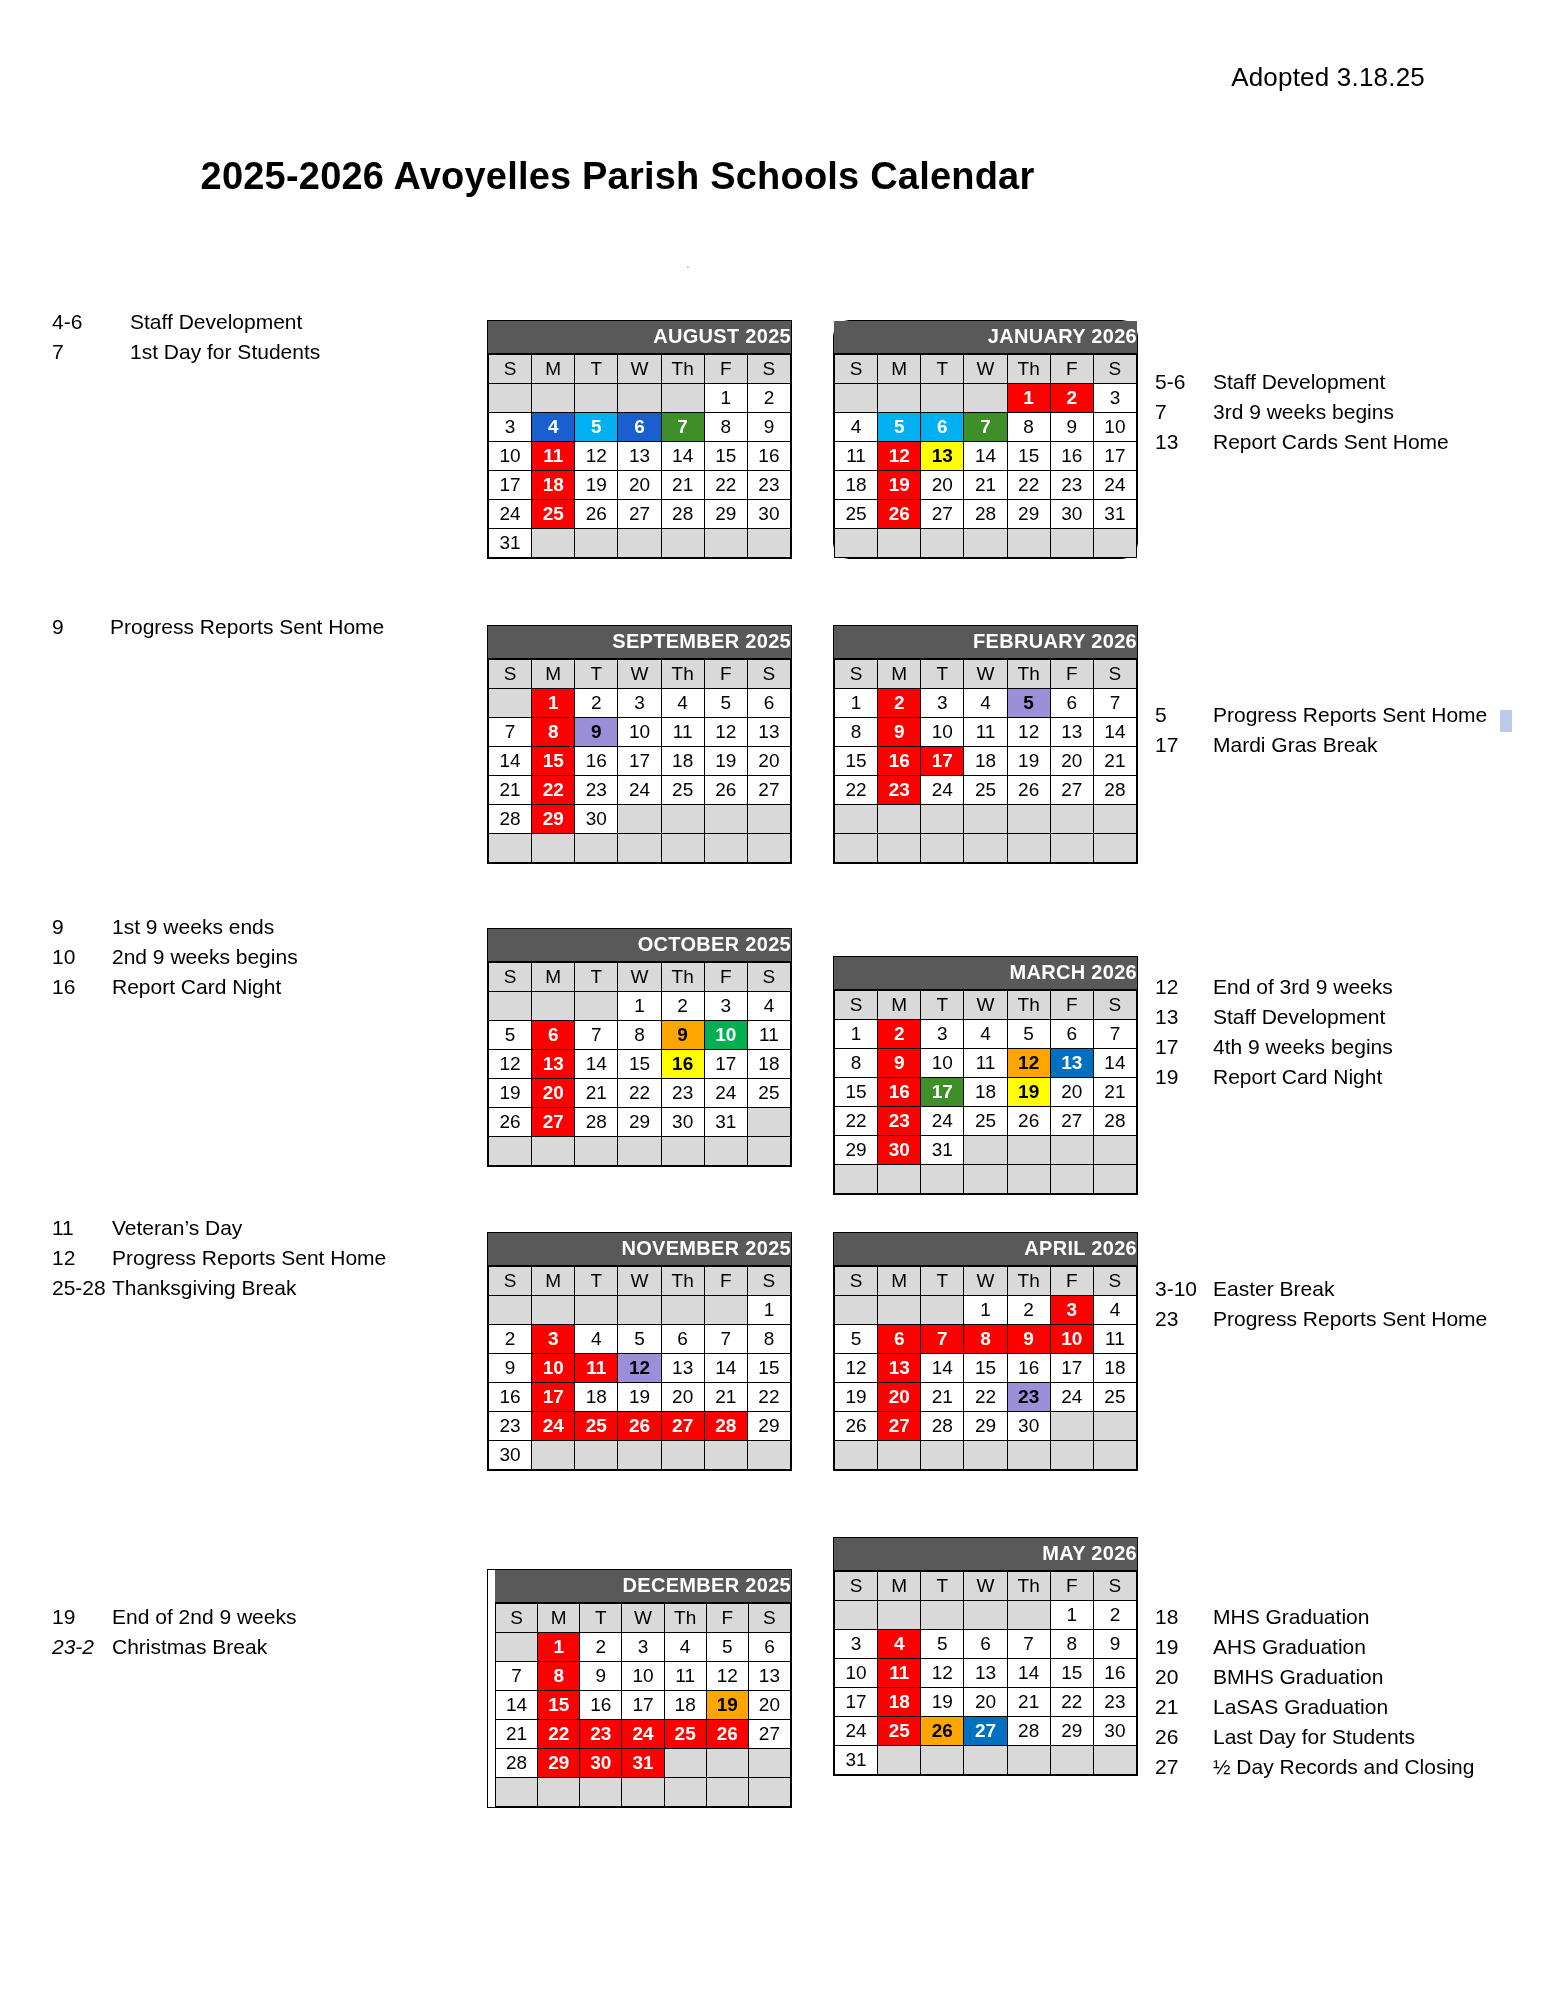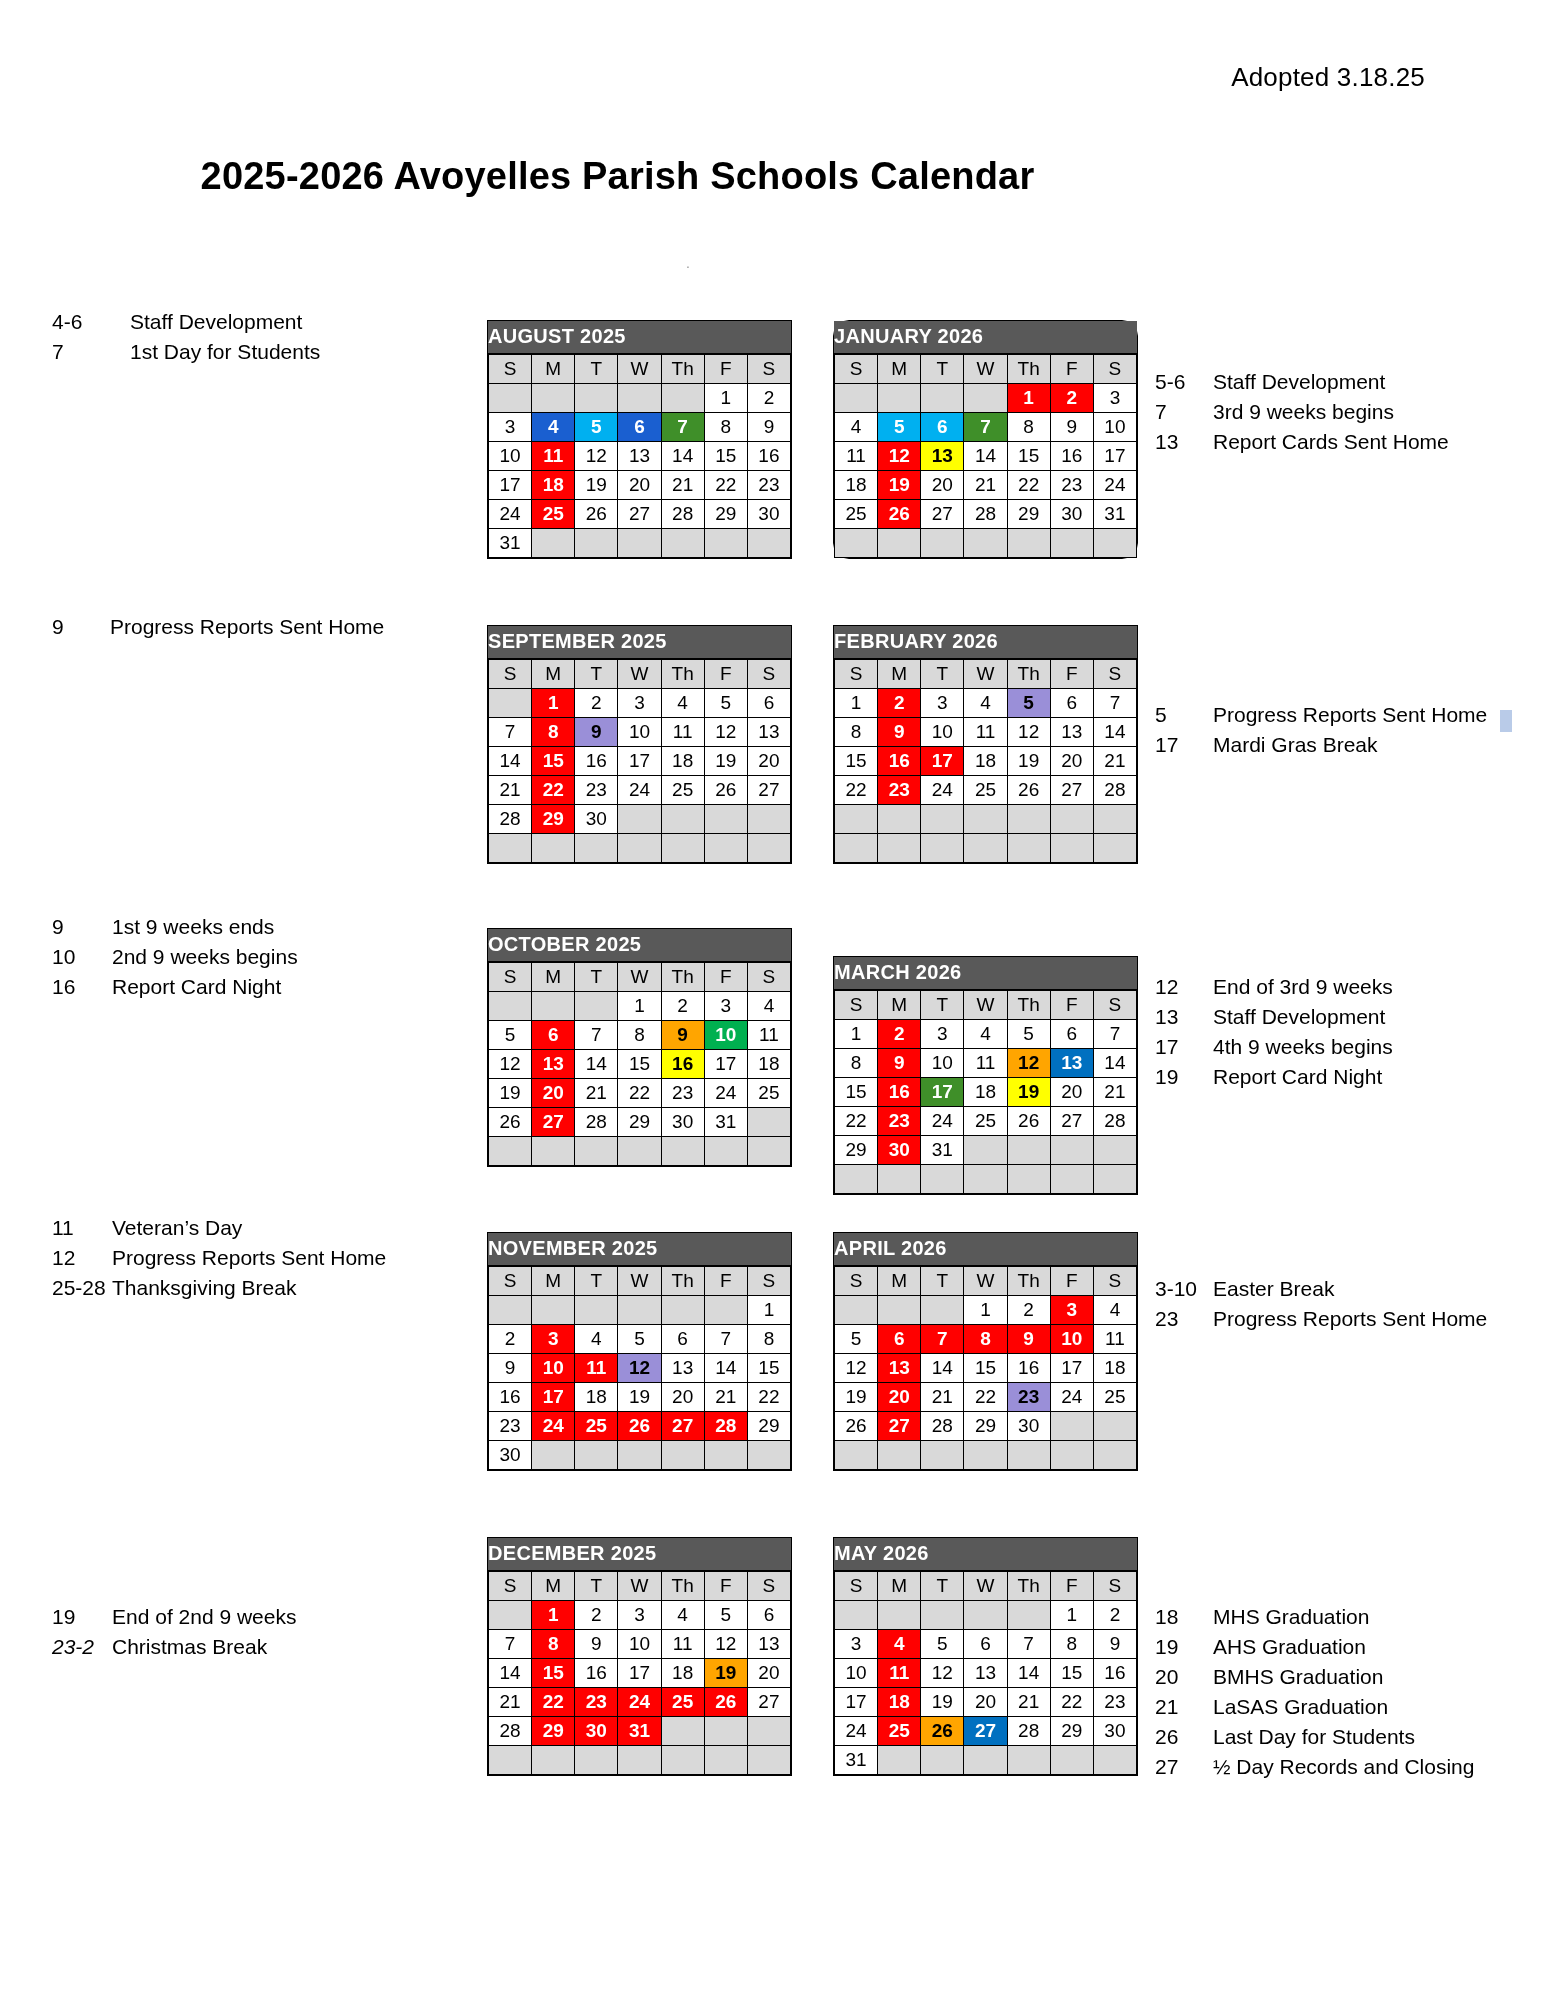--- a/index.html
+++ b/index.html
@@ -46,21 +46,21 @@
     width: 305px;
     border: 1px solid #000;
     box-sizing: border-box;
     background: #ffffff;
   }
   .cal .cal-title {
     background: #595959;
     color: #ffffff;
     font-weight: bold;
     font-size: 20px;
-    text-align: left;
+    text-align: right;
     padding: 4px 0 5px 0;
     letter-spacing: 0.3px;
     border-bottom: 1px solid #000;
   }
   .cal table {
     border-collapse: collapse;
     width: 100%;
     table-layout: fixed;
   }
   .cal th, .cal td {
@@ -691,21 +691,21 @@
             <td class="blank"></td>
             <td class="blank"></td>
             <td class="blank"></td>
             <td class="blank"></td>
             <td class="blank"></td>
             <td class="blank"></td>
           </tr>
         </tbody>
       </table>
     </div>
-    <div class="cal" style="top: 1537px; left: 487px;">
+    <div class="cal" style="top: 1569px; left: 487px; padding-left: 7px;">
       <div class="cal-title">DECEMBER 2025</div>
       <table>
         <thead>
           <tr>
             <th>S</th>
             <th>M</th>
             <th>T</th>
             <th>W</th>
             <th>Th</th>
             <th>F</th>

